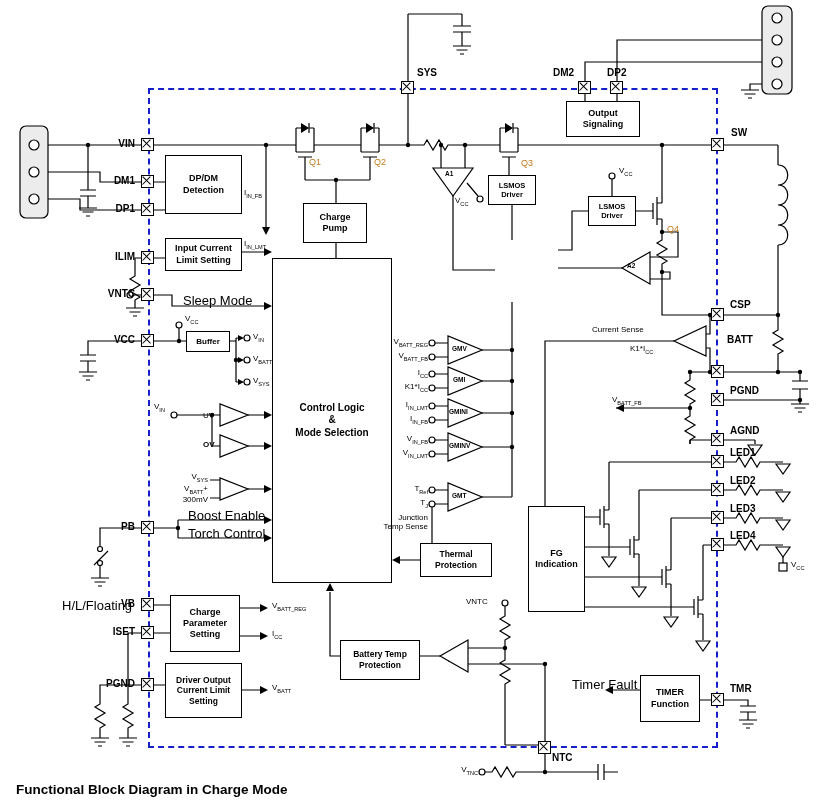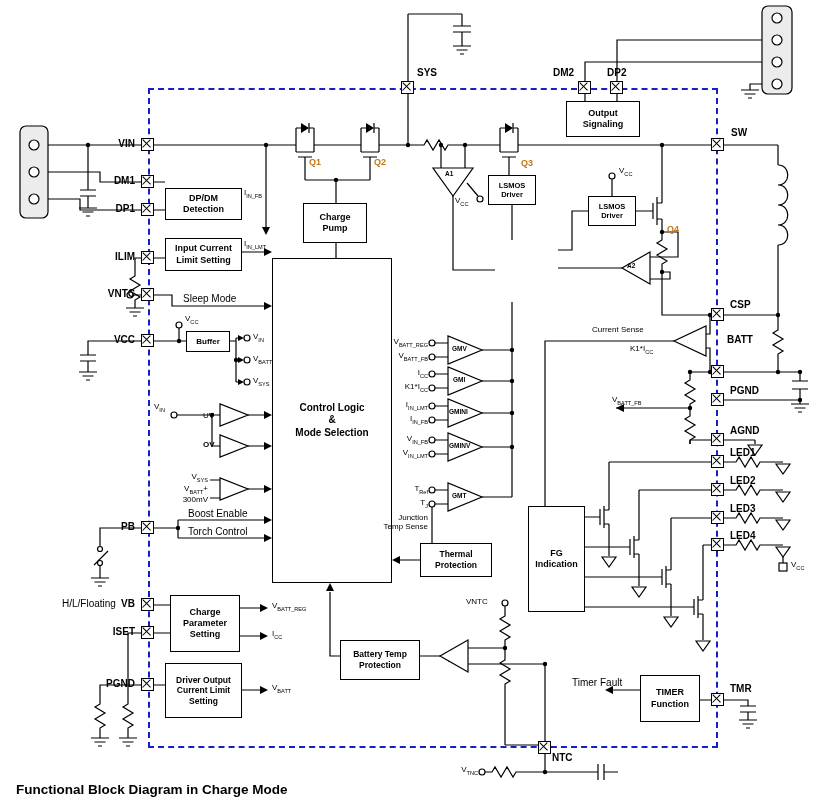--- a/index.html
+++ b/index.html
@@ -6,26 +6,26 @@
   html,body{margin:0;padding:0;background:#fff}
   #c{position:relative;width:827px;height:809px;background:#fff;font-family:"Liberation Sans",sans-serif;color:#000;overflow:hidden}
   #icborder{position:absolute;left:148px;top:88px;width:570px;height:660px;border:2.4px dashed var(--icb);box-sizing:border-box;z-index:1}
   svg.wires{position:absolute;left:0;top:0;z-index:2}
   .blk{position:absolute;box-sizing:border-box;border:1.6px solid #000;background:#fff;display:flex;align-items:center;justify-content:center;text-align:center;font-weight:bold;font-size:9px;line-height:1.25;white-space:pre-line;z-index:4}
   .blk.big{font-size:10px}
   .blk.sm{font-size:7.5px}
   .pin{position:absolute;width:13px;height:13px;border:1.6px solid #000;box-sizing:border-box;background:#fff;z-index:6}
   .pin::before,.pin::after{content:"";position:absolute;left:-0.6px;top:4.3px;width:11.2px;height:1.3px;background:#000}
   .pin::before{transform:rotate(45deg)} .pin::after{transform:rotate(-45deg)}
-  .lbl{position:absolute;font-size:10px;white-space:nowrap;z-index:7}
+  .lbl{position:absolute;font-size:13px;white-space:nowrap;z-index:7}
   .lbl.s8{font-size:8px}
   .ra{text-align:right}
   .plbl{position:absolute;font-weight:bold;font-size:10px;white-space:nowrap;z-index:7}
   .amp{position:absolute;font-size:6.5px;font-weight:bold;z-index:7}
-  .q{position:absolute;font-size:9px;font-weight:bold;color:var(--qc);z-index:7}
+  .q{position:absolute;font-size:9px;font-weight:normal;color:var(--qc);z-index:7}
   .pre{white-space:pre}
   sub{font-size:0.7em}
   #title{position:absolute;left:16px;right:0;top:782px;font-weight:bold;font-size:13.5px;z-index:7}
 </style>
 </head>
 <body>
 
 <div id="c">
 
   <div id="icborder"></div>
@@ -205,21 +205,21 @@
         <circle cx="130" cy="295" r="3"></circle>
         <circle cx="505" cy="603" r="3"></circle>
         <circle cx="482" cy="772" r="3"></circle>
       <circle cx="100" cy="549" r="2.5"></circle>
         <circle cx="100" cy="563" r="2.5"></circle>
     </g>
 
     <rect x="779" y="563" width="8" height="8" fill="#fff"></rect>
   </svg>
 
-  <div class="blk" style="left:165px;top:188px;width:77px;height:32px">DP/DM
+  <div class="blk" style="left:165px;top:155px;width:77px;height:59px">DP/DM
 Detection</div>
   <div class="blk" style="left:165px;top:238px;width:77px;height:33px">Input Current
 Limit Setting</div>
   <div class="blk" style="left:303px;top:203px;width:64px;height:40px">Charge
 Pump</div>
   <div class="blk" style="left:186px;top:331px;width:44px;height:21px;font-size:8px">Buffer</div>
   <div class="blk big" style="left:272px;top:258px;width:120px;height:325px">Control Logic
 &amp;
 Mode Selection</div>
   <div class="blk sm" style="left:488px;top:175px;width:48px;height:30px">LSMOS

